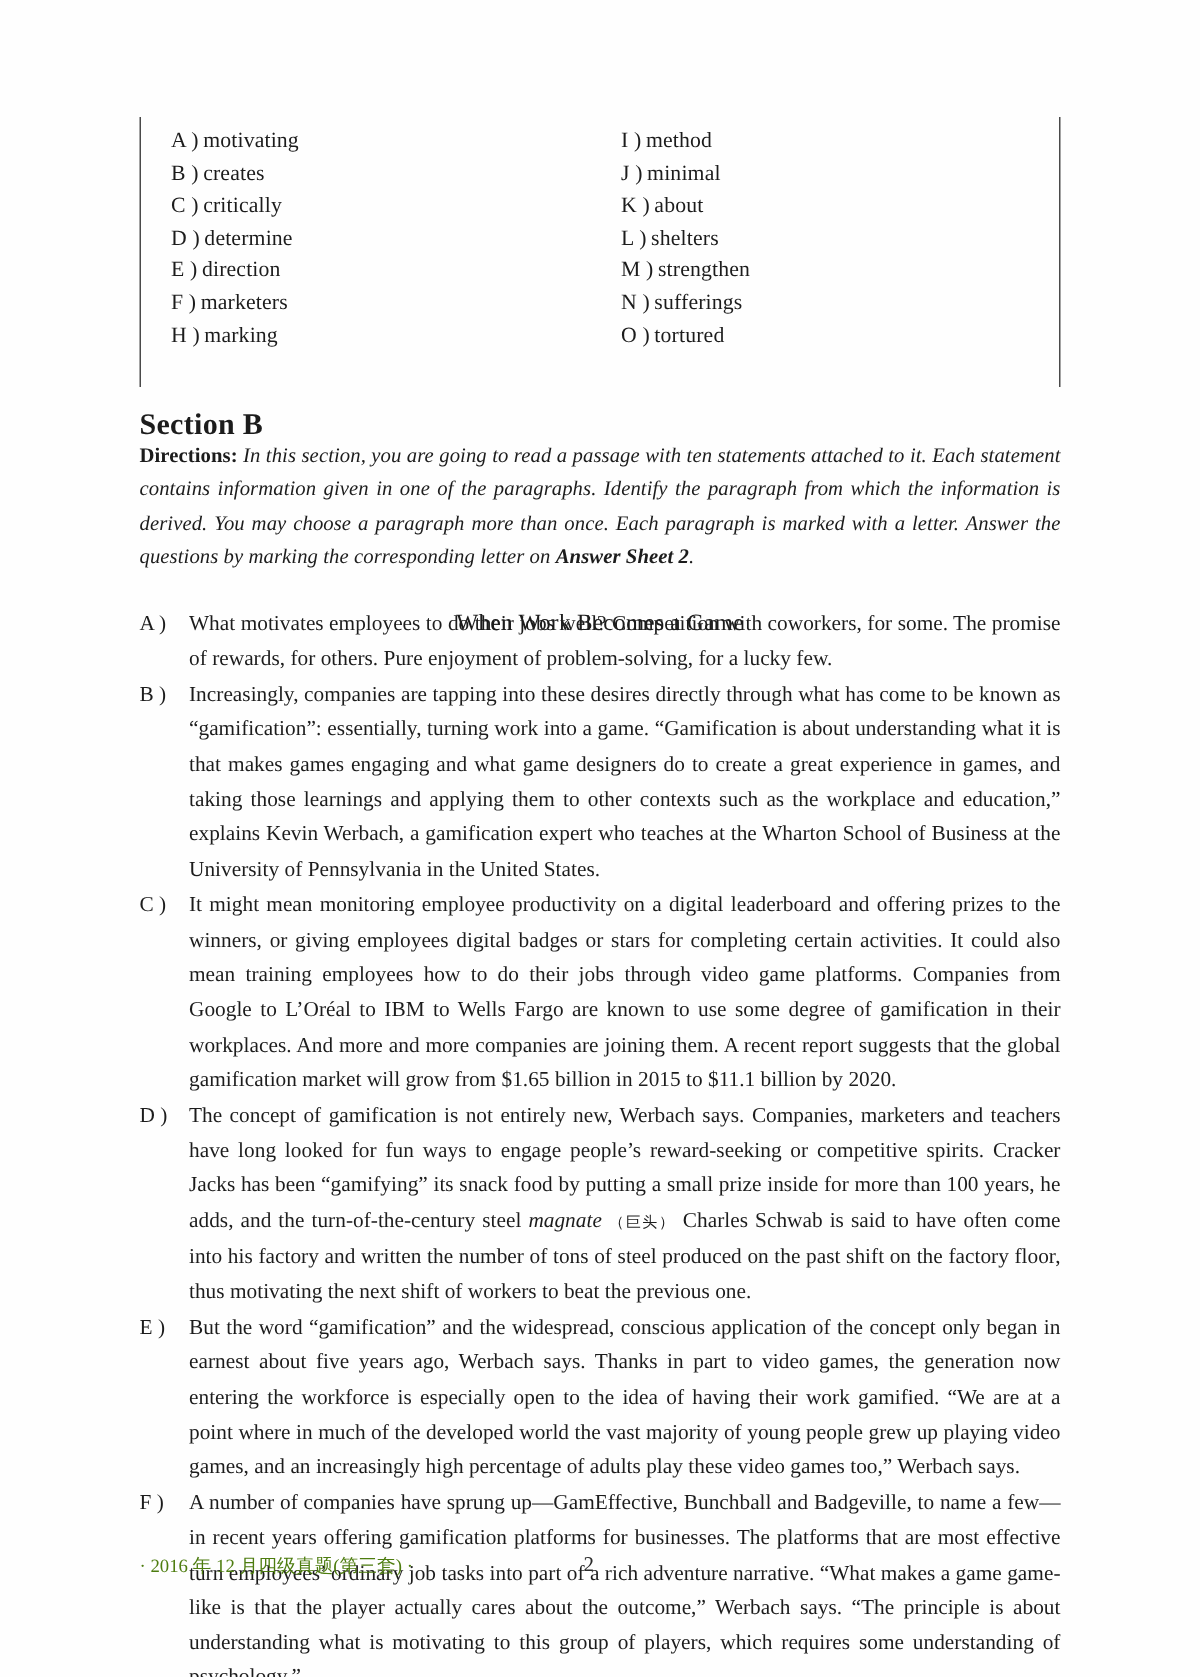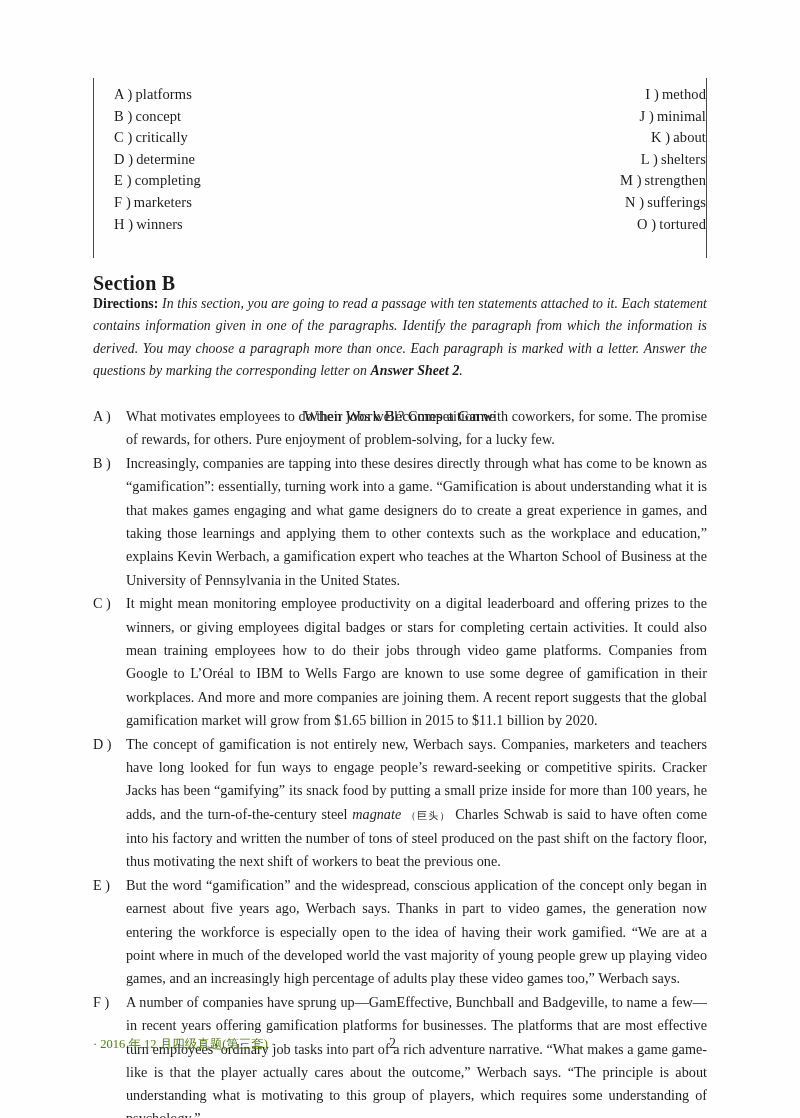--- a/index.html
+++ b/index.html
@@ -38,21 +38,21 @@
   }
   .wordbank-cols {
     display: flex;
     padding-top: 6px;
   }
   .wb-col {
     display: flex;
     flex-direction: column;
   }
   .wb-col-left { width: 300px; padding-left: 20px; }
-  .wb-col-right { width: 300px; padding-left: 8px; text-align: right; }
+  .wb-col-right { width: 300px; padding-left: 8px; }
   .wb-item {
     font-size: 14.5px;
     line-height: 21.6px;
     letter-spacing: 0.1px;
     white-space: nowrap;
   }
   .wb-letter { margin-right: 3px; }
 
   
   .section-b {
@@ -155,39 +155,39 @@
 </head>
 <body>
 
 <div class="page">
 
   <div class="wordbank">
     <div class="wordbank-cols">
 
       <div class="wb-col wb-col-left">
         <div class="wb-item">
-          <span class="wb-letter">A )</span><span>platforms</span>
-        </div>
-        <div class="wb-item">
-          <span class="wb-letter">B )</span><span>concept</span>
+          <span class="wb-letter">A )</span><span>motivating</span>
+        </div>
+        <div class="wb-item">
+          <span class="wb-letter">B )</span><span>creates</span>
         </div>
         <div class="wb-item">
           <span class="wb-letter">C )</span><span>critically</span>
         </div>
         <div class="wb-item">
           <span class="wb-letter">D )</span><span>determine</span>
         </div>
         <div class="wb-item">
-          <span class="wb-letter">E )</span><span>completing</span>
+          <span class="wb-letter">E )</span><span>direction</span>
         </div>
         <div class="wb-item">
           <span class="wb-letter">F )</span><span>marketers</span>
         </div>
         <div class="wb-item">
-          <span class="wb-letter">H )</span><span>winners</span>
+          <span class="wb-letter">H )</span><span>marking</span>
         </div>
       </div>
 
       <div class="wb-col wb-col-right">
         <div class="wb-item">
           <span class="wb-letter">I )</span><span>method</span>
         </div>
         <div class="wb-item">
           <span class="wb-letter">J )</span><span>minimal</span>
         </div>

